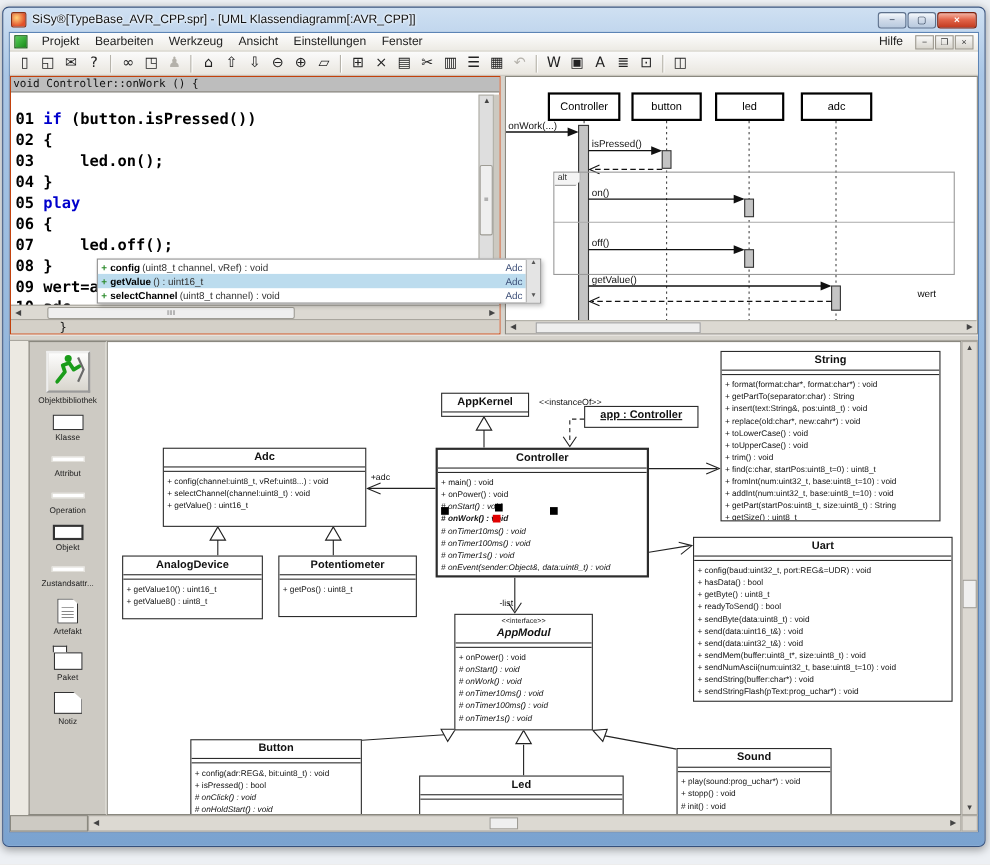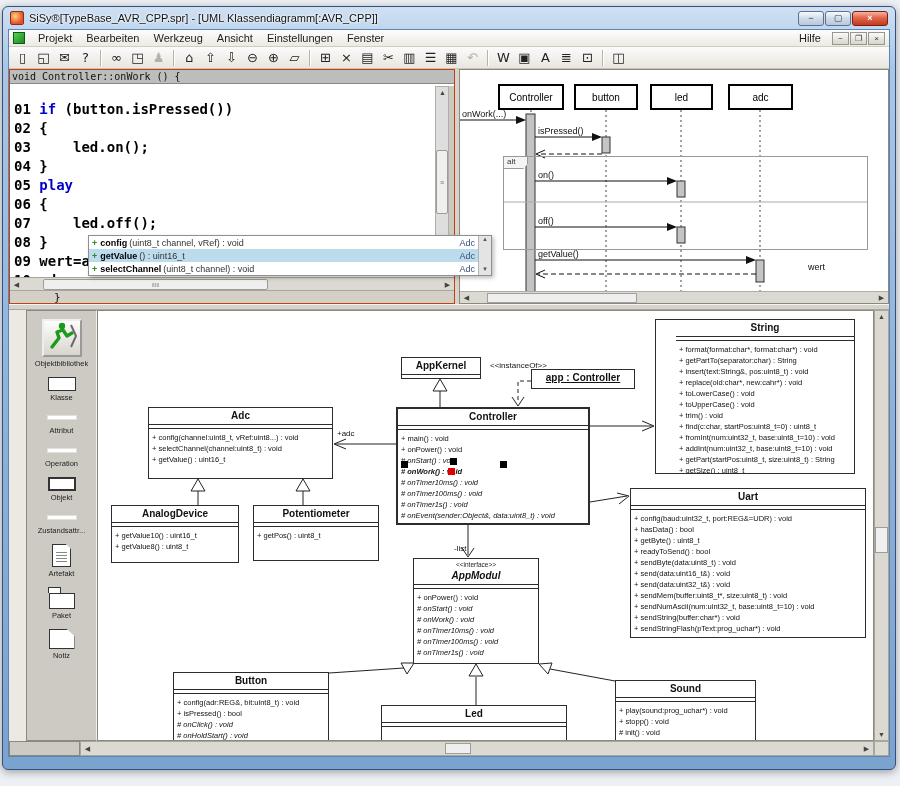--- a/index.html
+++ b/index.html
@@ -276,21 +276,21 @@
             <div class="seq-box" style="left: 114px; top: 14px; width: 64px;">button</div>
             <div class="seq-box" style="left: 190px; top: 14px; width: 63px;">led</div>
             <div class="seq-box" style="left: 268px; top: 14px; width: 65px;">adc</div>
           </div>
         <div id="seq-labels">
             <div class="seq-label" style="left: 2px; top: 39px;">onWork(...)</div>
             <div class="seq-label" style="left: 78px; top: 56px;">isPressed()</div>
             <div class="seq-label" style="left: 78px; top: 100px;">on()</div>
             <div class="seq-label" style="left: 78px; top: 146px;">off()</div>
             <div class="seq-label" style="left: 78px; top: 179px;">getValue()</div>
-            <div class="seq-label" style="left: 348px; top: 192px; text-align: center;">wert</div>
+            <div class="seq-label" style="left: 374px; top: 192px; text-align: center;">wert</div>
           </div>
         <div class="seq-hscroll">
           <div class="sb-arrow">◀</div>
           <div class="seq-hthumb"></div>
           <div class="sb-arrow" style="margin-left:auto">▶</div>
         </div>
       </div>
 
       <div class="popup">
         <div class="popup-rows" id="popup-rows">
@@ -418,21 +418,21 @@
                 <div class="op">+ main() : void</div>
                 <div class="op">+ onPower() : void</div>
                 <div class="op it"># onStart() : void</div>
                 <div class="op it bd"># onWork() : void</div>
                 <div class="op it"># onTimer10ms() : void</div>
                 <div class="op it"># onTimer100ms() : void</div>
                 <div class="op it"># onTimer1s() : void</div>
                 <div class="op it"># onEvent(sender:Object&amp;, data:uint8_t) : void</div>
               </div>
             </div>
-            <div class="uml-class" style="left: 557px; top: 8px; width: 200px; height: 155px; padding-left: 20px;">
+            <div class="uml-class" style="left: 557px; top: 8px; width: 200px; height: 155px;">
               <div class="uml-title">String</div>
               <div class="uml-attrs"></div>
               <div class="uml-ops">
                 <div class="op">+ format(format:char*, format:char*) : void</div>
                 <div class="op">+ getPartTo(separator:char) : String</div>
                 <div class="op">+ insert(text:String&amp;, pos:uint8_t) : void</div>
                 <div class="op">+ replace(old:char*, new:cahr*) : void</div>
                 <div class="op">+ toLowerCase() : void</div>
                 <div class="op">+ toUpperCase() : void</div>
                 <div class="op">+ trim() : void</div>

